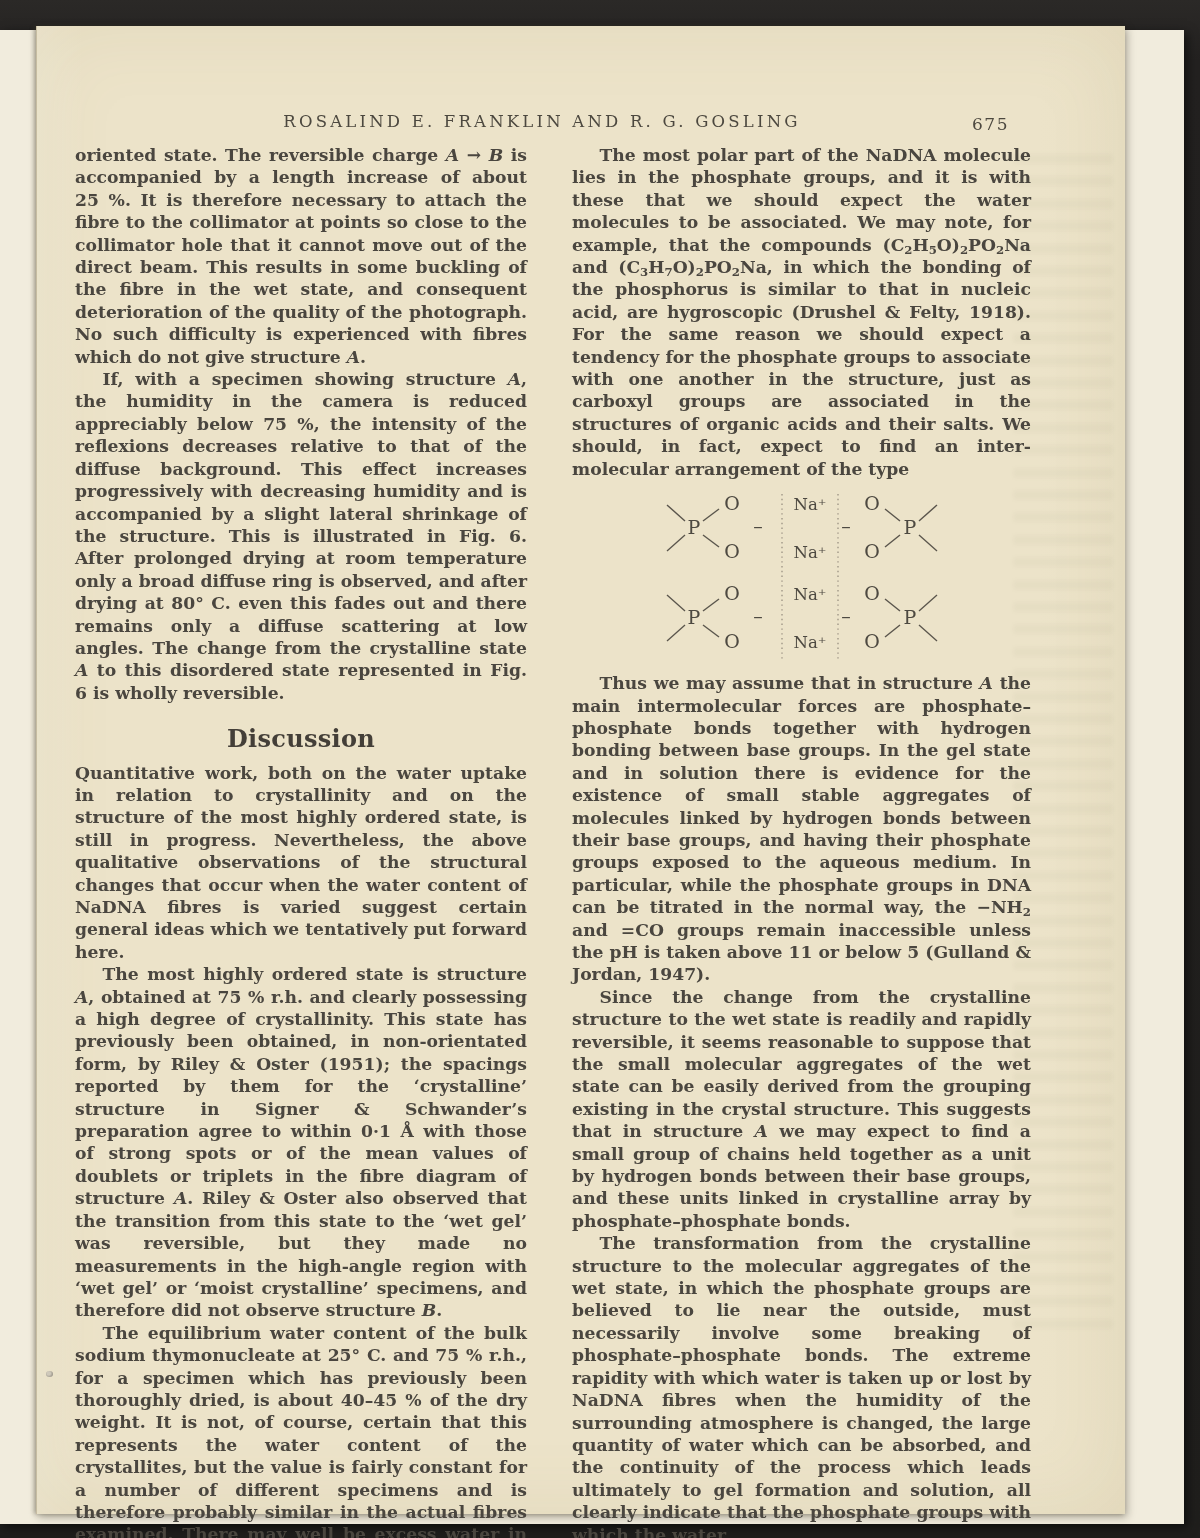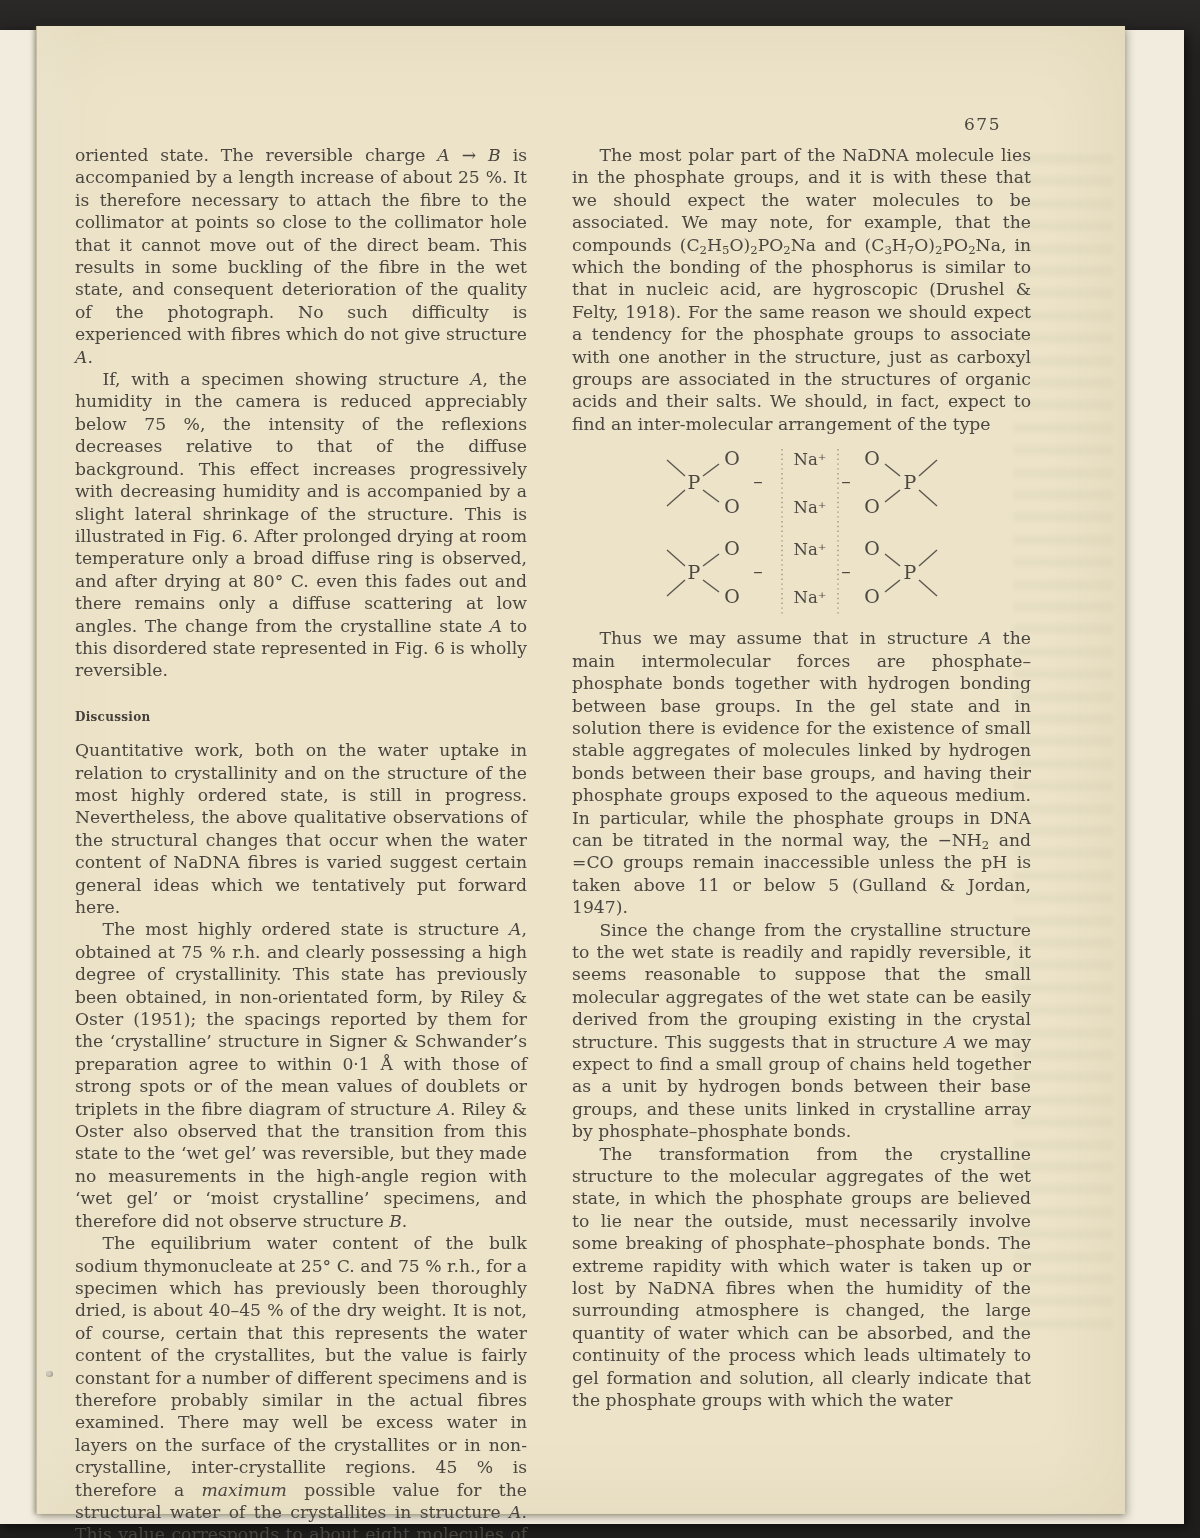--- a/index.html
+++ b/index.html
@@ -31,33 +31,33 @@
   }
   .header{
     position:absolute;left:38px;top:86px;width:934px;height:28px;
     text-align:center;
   }
   .authors{
     display:inline-block;
     font-size:16.5px;letter-spacing:3.2px;color:#4c483f;white-space:nowrap;
   }
   .pagenum{
-    position:absolute;right:8px;top:2px;font-size:17px;letter-spacing:1.5px;color:#4c483f;
+    position:absolute;right:0;top:2px;font-size:17px;letter-spacing:1.5px;color:#4c483f;
   }
   .col{
     position:absolute;top:118px;
     font-size:17.2px;line-height:22.4px;text-align:justify;
     color:#4a463f;
   }
   .col-left{left:38px;width:452px;}
   .col-right{left:535px;width:459px;}
-  .col p{margin:0;}
+  .col p{margin:0;font-weight:bold;}
   .col p.indent{text-indent:1.6em;}
   .col h3{
-    text-align:left;font-size:12px;font-weight:bold;color:#443f38;
+    text-align:center;font-size:24px;font-weight:bold;color:#443f38;
     margin:24px 0 11px 0;letter-spacing:.3px;text-indent:0;
   }
   sub{font-size:68%;vertical-align:-0.22em;line-height:0;}
   .diagram-wrap{width:300px;margin:10px auto 6px auto;}
   .diagram-wrap svg{display:block;}
   .diagram-wrap text{
     font-family:"DejaVu Serif","Liberation Serif",serif;
     fill:#4d4941;
   }
   .atom{font-size:19px;}
@@ -72,20 +72,21 @@
 </head>
 <body>
 
 <div class="scan-bg">
   <div class="under-page"></div>
 
   <div class="page">
     <div class="ghost-strip"></div>
 
     <div class="header">
+      <div class="authors">ROSALIND E. FRANKLIN AND R. G. GOSLING</div>
       <div class="pagenum">675</div>
     </div>
 
     <div class="col col-left">
       <p><span>oriented state. The reversible charge </span><span style="font-style: italic;">A</span><span> → </span><span style="font-style: italic;">B</span><span> is accompanied by a length increase of about 25&nbsp;%. It is therefore necessary to attach the fibre to the collimator at points so close to the collimator hole that it cannot move out of the direct beam. This results in some buckling of the fibre in the wet state, and consequent deterioration of the quality of the photograph. No such difficulty is experienced with fibres which do not give structure </span><span style="font-style: italic;">A</span><span>.</span></p>
       <p class="indent"><span>If, with a specimen showing structure </span><span style="font-style: italic;">A</span><span>, the humidity in the camera is reduced appreciably below 75&nbsp;%, the intensity of the reflexions decreases relative to that of the diffuse background. This effect increases progressively with decreasing humidity and is accompanied by a slight lateral shrinkage of the structure. This is illustrated in Fig. 6. After prolonged drying at room temperature only a broad diffuse ring is observed, and after drying at 80° C. even this fades out and there remains only a diffuse scattering at low angles. The change from the crystalline state </span><span style="font-style: italic;">A</span><span> to this disordered state represented in Fig. 6 is wholly reversible.</span></p>
       <h3>Discussion</h3>
       <p><span>Quantitative work, both on the water uptake in relation to crystallinity and on the structure of the most highly ordered state, is still in progress. Nevertheless, the above qualitative observations of the structural changes that occur when the water content of NaDNA fibres is varied suggest certain general ideas which we tentatively put forward here.</span></p>
       <p class="indent"><span>The most highly ordered state is structure </span><span style="font-style: italic;">A</span><span>, obtained at 75&nbsp;% r.h. and clearly possessing a high degree of crystallinity. This state has previously been obtained, in non-orientated form, by Riley &amp; Oster (1951); the spacings reported by them for the ‘crystalline’ structure in Signer &amp; Schwander’s preparation agree to within 0·1 Å with those of strong spots or of the mean values of doublets or triplets in the fibre diagram of structure </span><span style="font-style: italic;">A</span><span>. Riley &amp; Oster also observed that the transition from this state to the ‘wet gel’ was reversible, but they made no measurements in the high-angle region with ‘wet gel’ or ‘moist crystalline’ specimens, and therefore did not observe structure </span><span style="font-style: italic;">B</span><span>.</span></p>
       <p class="indent"><span>The equilibrium water content of the bulk sodium thymonucleate at 25° C. and 75&nbsp;% r.h., for a specimen which has previously been thoroughly dried, is about 40–45&nbsp;% of the dry weight. It is not, of course, certain that this represents the water content of the crystallites, but the value is fairly constant for a number of different specimens and is therefore probably similar in the actual fibres examined. There may well be excess water in layers on the surface of the crystallites or in non-crystalline, inter-crystallite regions. 45&nbsp;% is therefore a </span><span style="font-style: italic;">maximum</span><span> possible value for the structural water of the crystallites in structure </span><span style="font-style: italic;">A</span><span>. This value corresponds to about eight molecules of water per nucleotide.</span></p>

